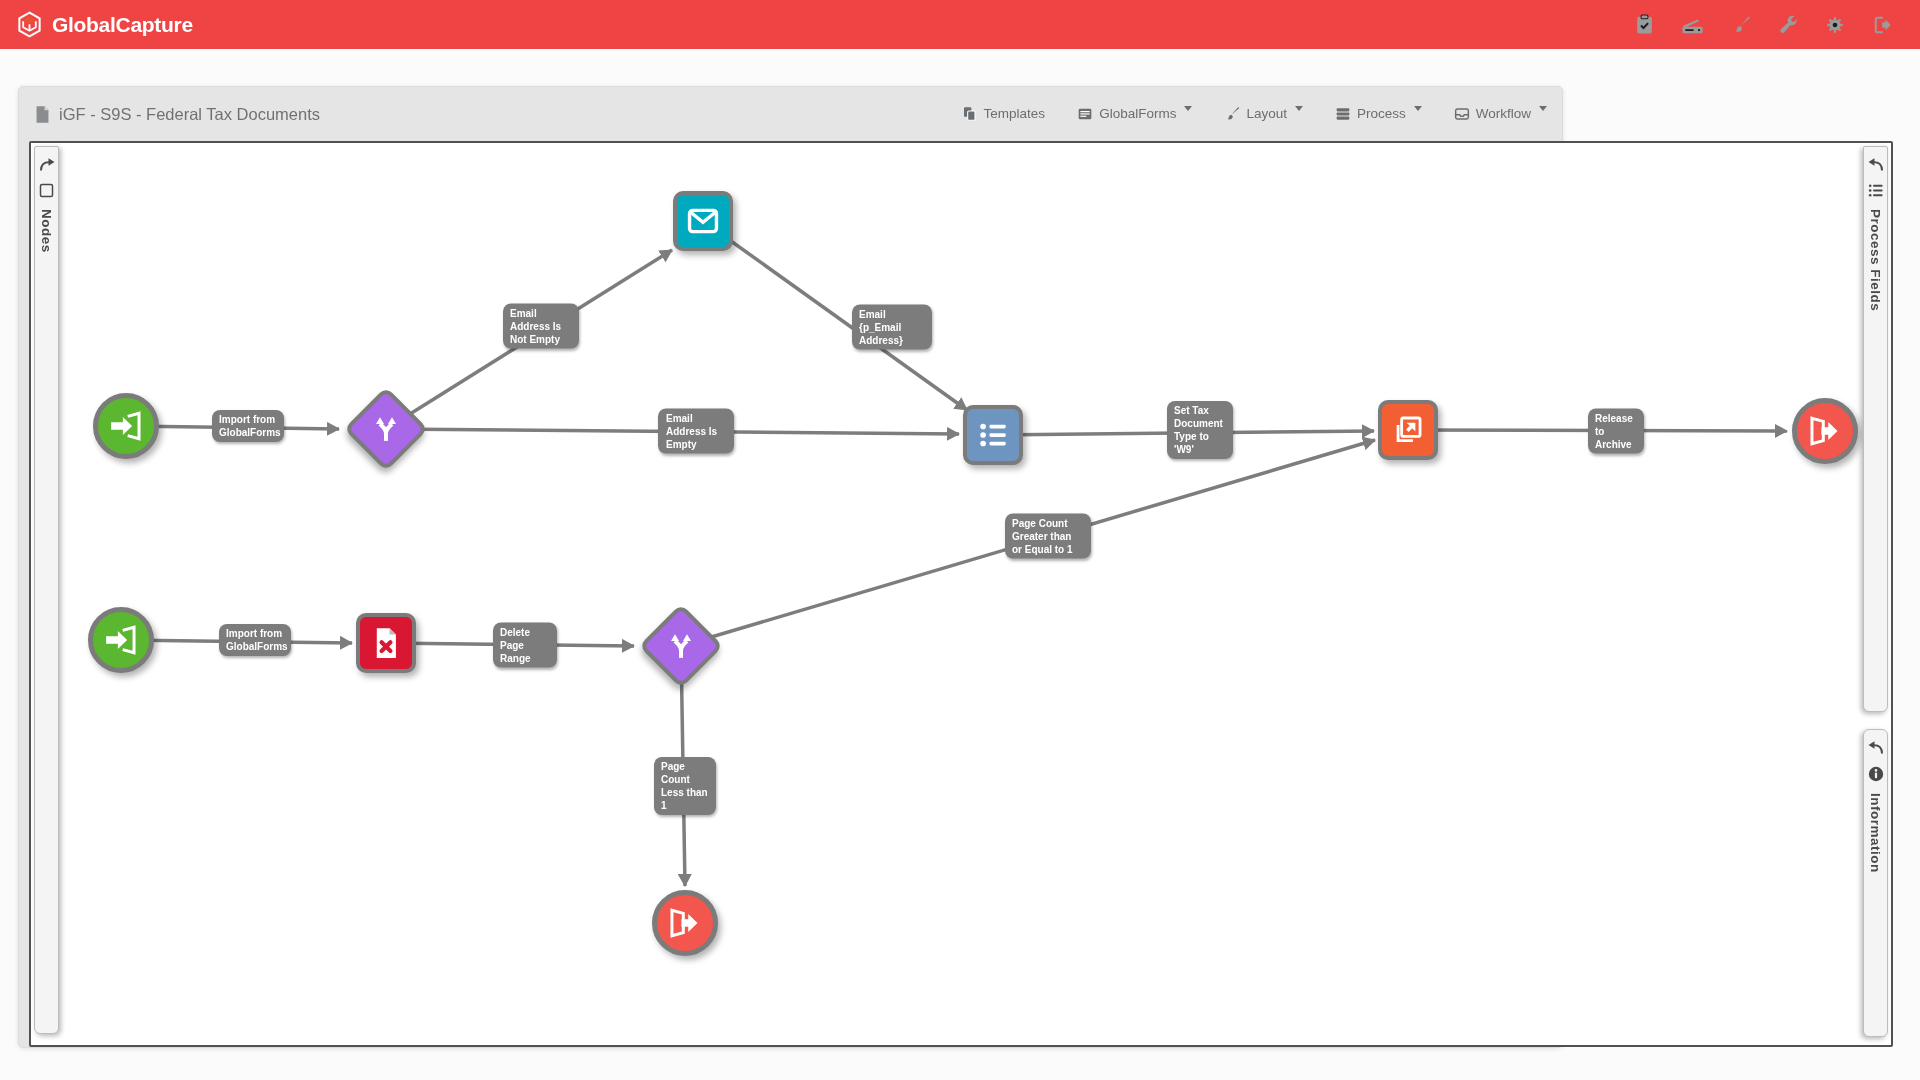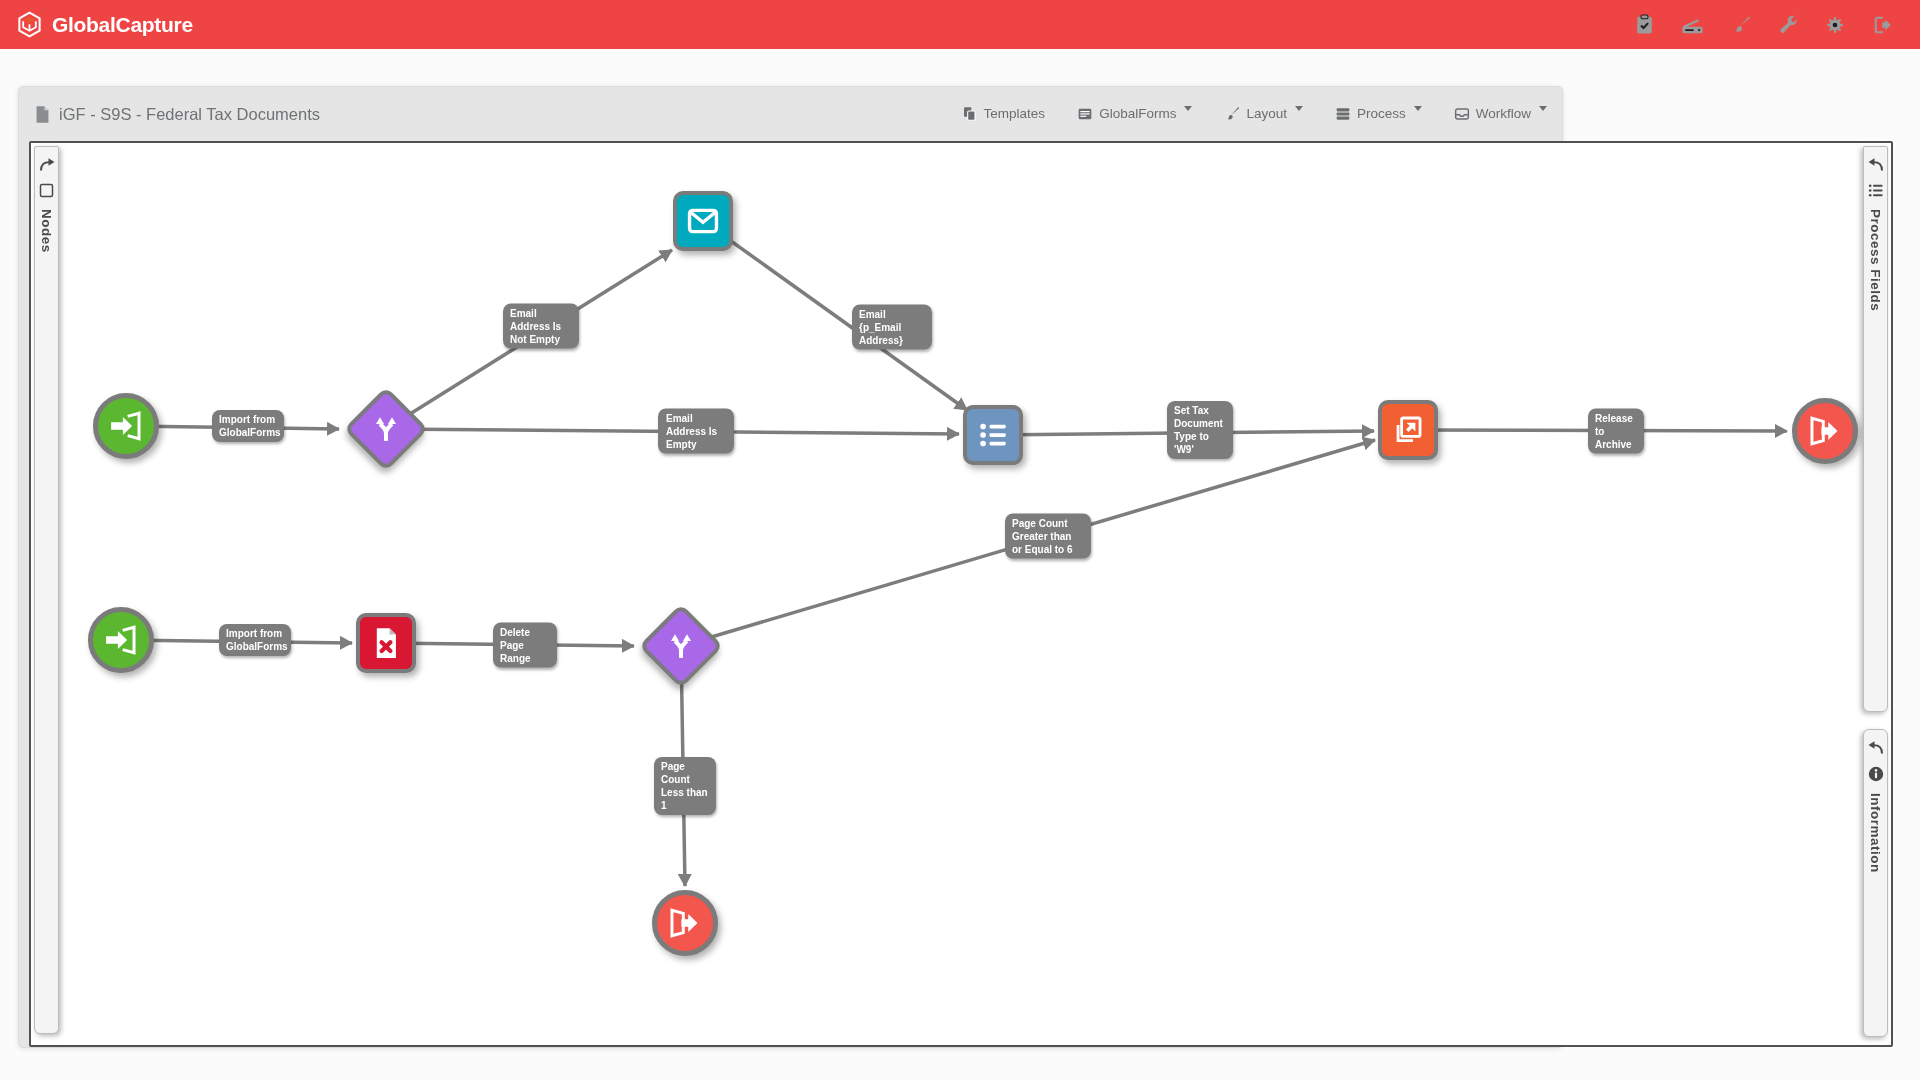--- a/index.html
+++ b/index.html
@@ -240,21 +240,21 @@
       </svg>
     <div id="node-layer">
         <div class="edge-label" style="left: 217px; top: 283px; max-width: 72px;">Import from GlobalForms</div>
         <div class="edge-label" style="left: 510px; top: 183px; max-width: 76px;">Email Address Is Not Empty</div>
         <div class="edge-label" style="left: 817px; top: 184px; max-width: 80px; margin-left: 44px;">Email {p_Email Address}</div>
         <div class="edge-label" style="left: 665px; top: 288px; max-width: 76px; padding-left: 8px;">Email Address Is Empty</div>
         <div class="edge-label" style="left: 1169px; top: 287px; max-width: 66px;">Set Tax Document Type to 'W9'</div>
         <div class="edge-label" style="left: 1585px; top: 288px; max-width: 56px;">Release to Archive</div>
         <div class="edge-label" style="left: 224px; top: 497px; max-width: 72px;">Import from GlobalForms</div>
         <div class="edge-label" style="left: 494px; top: 502px; max-width: 64px;">Delete Page Range</div>
-        <div class="edge-label" style="left: 1017px; top: 393px; max-width: 86px;">Page Count Greater than or Equal to 6</div>
+        <div class="edge-label" style="left: 1017px; top: 393px; max-width: 86px;">Page Count Greater than or Equal to 1</div>
         <div class="edge-label" style="left: 654px; top: 643px; max-width: 62px;">Page Count Less than 1</div>
         <div class="node circle" style="left: 95px; top: 283px; background: rgb(91, 183, 47);">
           <div class="icon-wrap">
             <svg width="34" height="34" viewBox="0 0 24 24">
               <use href="#sym-import"></use>
             </svg>
           </div>
         </div>
         <div class="node diamond" style="left: 355px; top: 286px; background: rgb(168, 104, 232);">
           <div class="icon-wrap">

